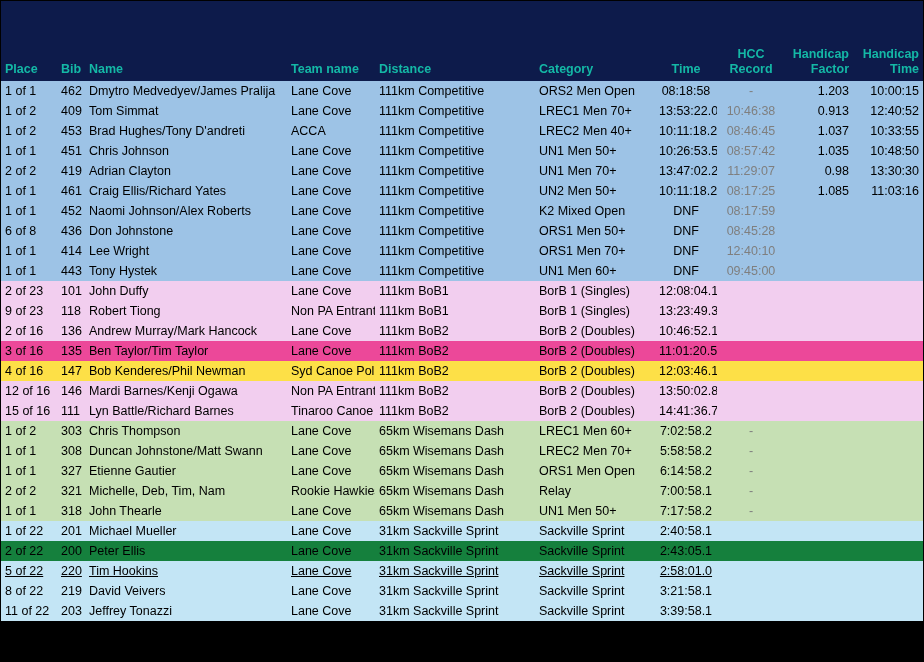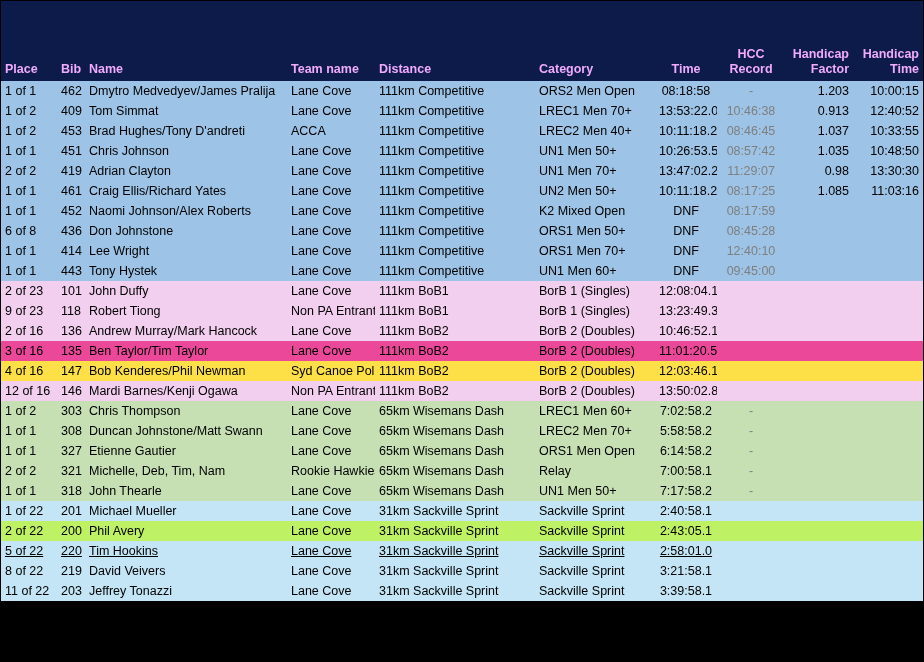--- a/index.html
+++ b/index.html
@@ -6,21 +6,21 @@
   .sheet{
     width:924px;height:662px;box-sizing:border-box;
     background:#000;padding:1px;overflow:hidden;
   }
   table{
     border-collapse:collapse;table-layout:fixed;width:922px;
     font-family:"Liberation Sans", sans-serif;
     font-size:12.5px;color:#000;
   }
   thead th{
-    background:#0d1b4b;color:#f0abfc;font-weight:bold;
+    background:#0d1b4b;color:#14b8a6;font-weight:bold;
     height:80px;box-sizing:border-box;
     vertical-align:bottom;padding:0 4px 4px 4px;
     white-space:pre-line;line-height:15px;
     text-align:left;font-size:12.5px;
   }
   tbody td{
     height:20px;box-sizing:border-box;
     padding:0 4px;white-space:nowrap;overflow:hidden;
     vertical-align:middle;line-height:20px;
     text-align:left;
@@ -253,20 +253,32 @@
           <td>146</td>
           <td>Mardi Barnes/Kenji Ogawa</td>
           <td>Non PA Entrant</td>
           <td>111km BoB2</td>
           <td>BorB 2 (Doubles)</td>
           <td>13:50:02.8</td>
           <td></td>
           <td></td>
           <td></td>
         </tr>
+        <tr style="background-color: rgb(242, 206, 239);">
+          <td>15 of 16</td>
+          <td>111</td>
+          <td>Lyn Battle/Richard Barnes</td>
+          <td>Tinaroo Canoe</td>
+          <td>111km BoB2</td>
+          <td>BorB 2 (Doubles)</td>
+          <td>14:41:36.7</td>
+          <td></td>
+          <td></td>
+          <td></td>
+        </tr>
         <tr style="background-color: rgb(198, 224, 180);">
           <td>1 of 2</td>
           <td>303</td>
           <td>Chris Thompson</td>
           <td>Lane Cove</td>
           <td>65km Wisemans Dash</td>
           <td>LREC1 Men 60+</td>
           <td>7:02:58.2</td>
           <td>-</td>
           <td></td>
@@ -325,24 +337,24 @@
           <td>201</td>
           <td>Michael Mueller</td>
           <td>Lane Cove</td>
           <td>31km Sackville Sprint</td>
           <td>Sackville Sprint</td>
           <td>2:40:58.1</td>
           <td></td>
           <td></td>
           <td></td>
         </tr>
-        <tr style="background-color: #bef264;">
+        <tr style="background-color: #15803d;">
           <td>2 of 22</td>
           <td>200</td>
-          <td>Phil Avery</td>
+          <td>Peter Ellis</td>
           <td>Lane Cove</td>
           <td>31km Sackville Sprint</td>
           <td>Sackville Sprint</td>
           <td>2:43:05.1</td>
           <td></td>
           <td></td>
           <td></td>
         </tr>
         <tr style="background-color: rgb(195, 229, 245); text-decoration: underline;">
           <td>5 of 22</td>

